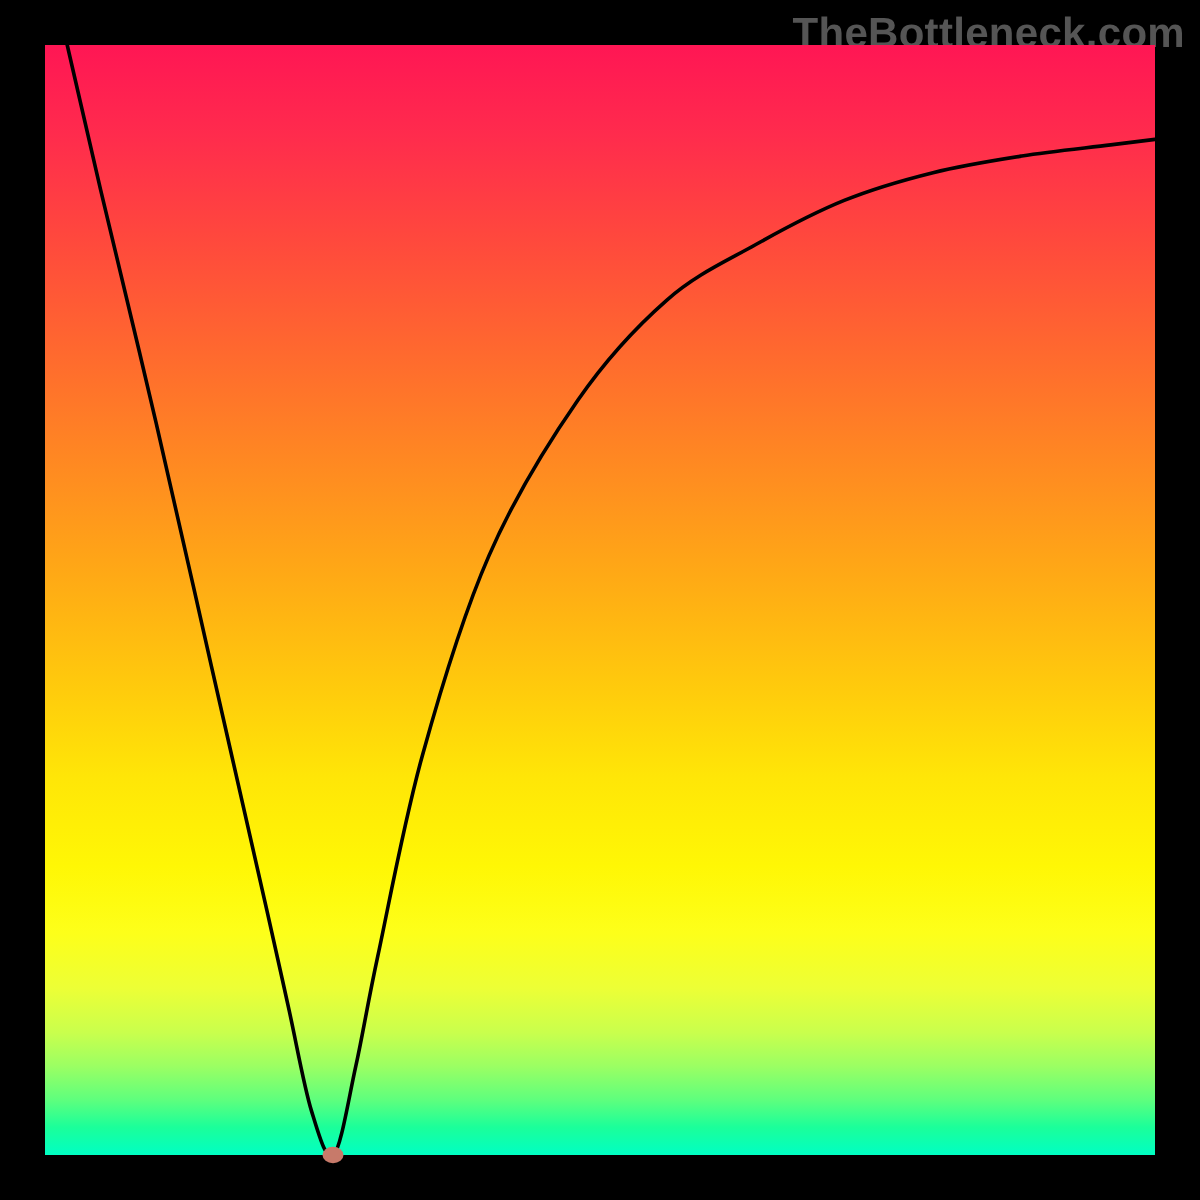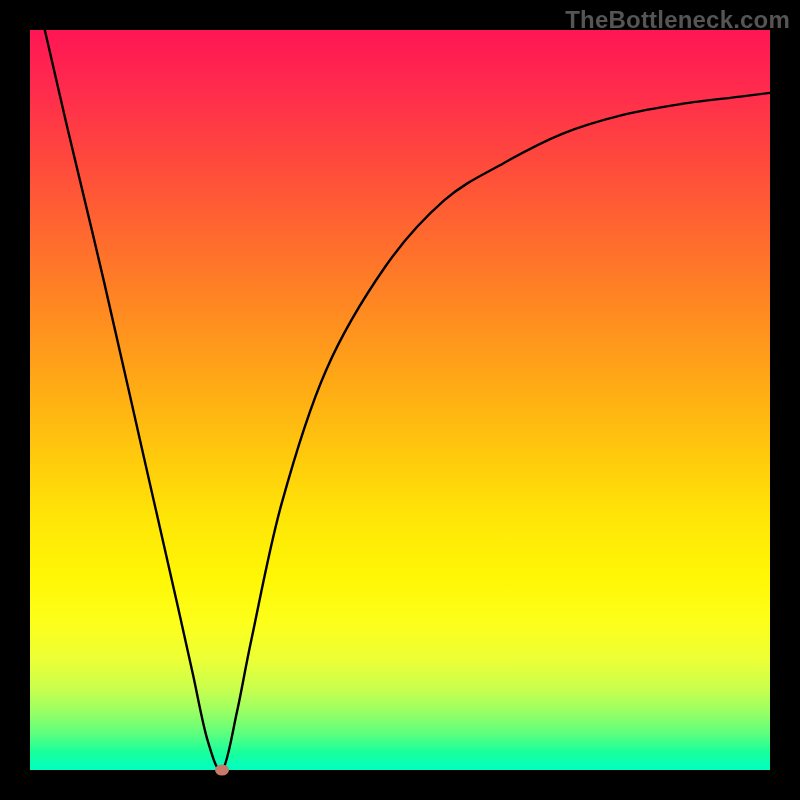--- a/index.html
+++ b/index.html
@@ -39,21 +39,21 @@
       #5fff7d 95%,
       #1bff9a 97.5%,
       #00ffc3 100%
     );
   }
   .watermark {
     position: absolute;
     top: 6px;
     right: 10px;
     font-family: Arial, Helvetica, sans-serif;
-    font-size: 24px;
+    font-size: 28px;
     font-weight: bold;
     color: #555;
     letter-spacing: 0.2px;
     user-select: none;
   }
   .marker {
     position: absolute;
     width: 14px;
     height: 11px;
     background: #c77a6a;

